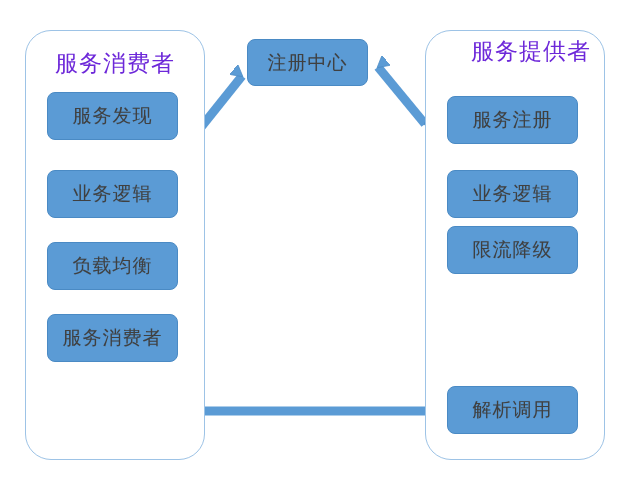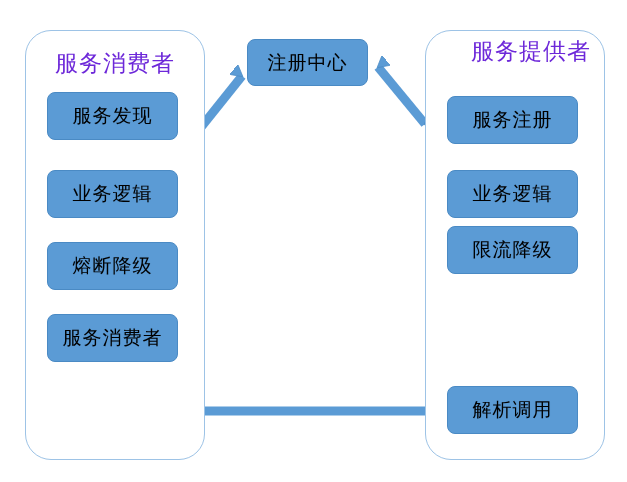--- a/index.html
+++ b/index.html
@@ -28,21 +28,21 @@
     letter-spacing:1px;
     white-space:nowrap;
   }
 
   
   .node{
     position:absolute;
     background:#5B9BD5;
     border:1px solid #4A8AC4;
     border-radius:8px;
-    color:#000000;
+    color:#404040;
     font-size:19px;
     letter-spacing:1px;
     display:flex;
     align-items:center;
     justify-content:center;
     box-sizing:border-box;
     white-space:nowrap;
     text-shadow:0 0 1px rgba(0,0,0,.10);
   }
 
@@ -94,21 +94,21 @@
   </svg>
 
   <div class="panel" style="left:25px;top:30px;width:180px;height:430px;">
   </div>
   <div class="panel-title" style="left:25px;top:48px;width:180px;">服务消费者</div>
 
   <div class="node" style="left:47px;top:92px;width:131px;height:48px;">服务发现</div>
 
   <div class="node" style="left:47px;top:170px;width:131px;height:48px;">业务逻辑</div>
 
-  <div class="node" style="left:47px;top:242px;width:131px;height:48px;">熔断降级</div>
+  <div class="node" style="left:47px;top:242px;width:131px;height:48px;">负载均衡</div>
 
   <div class="node" style="left:47px;top:314px;width:131px;height:48px;">服务消费者</div>
 
 
   <div class="node" style="left:247px;top:39px;width:121px;height:47px;">注册中心</div>
 
   <div class="panel" style="left:425px;top:30px;width:180px;height:430px;">
   </div>
   <div class="panel-title" style="left:425px;top:36px;width:212px;">服务提供者</div>
 

